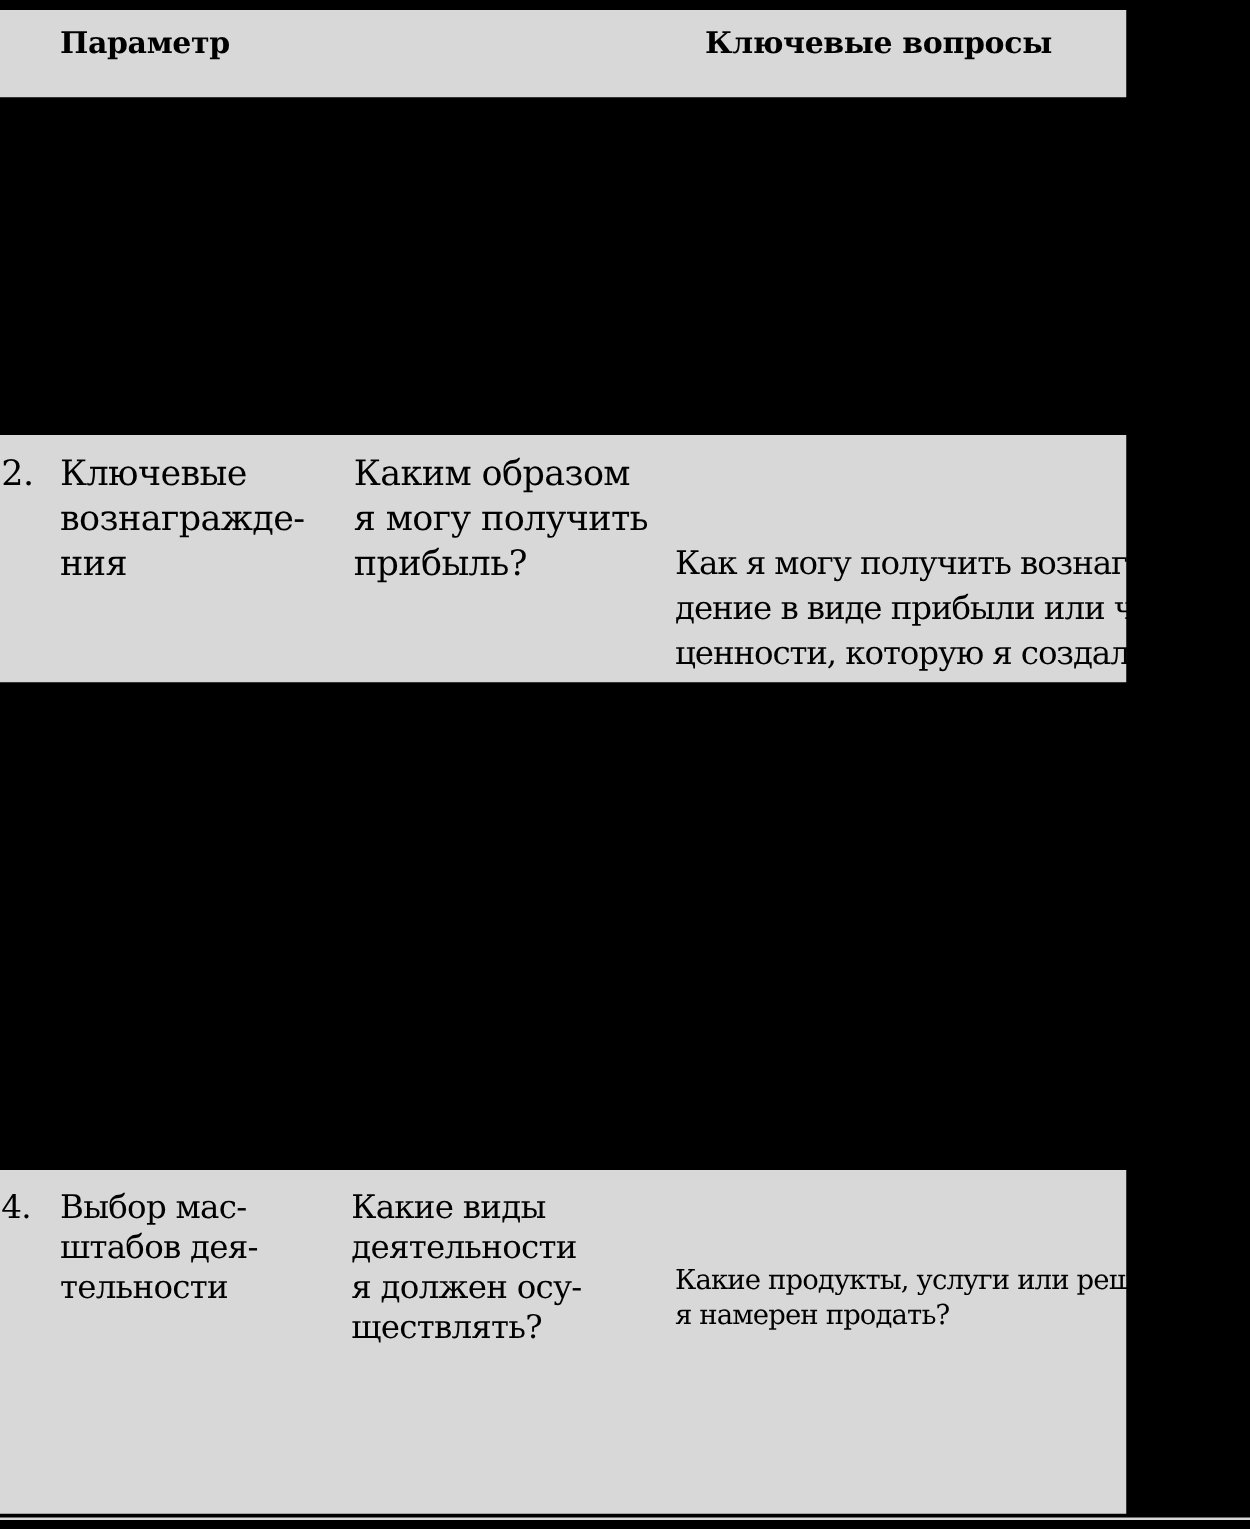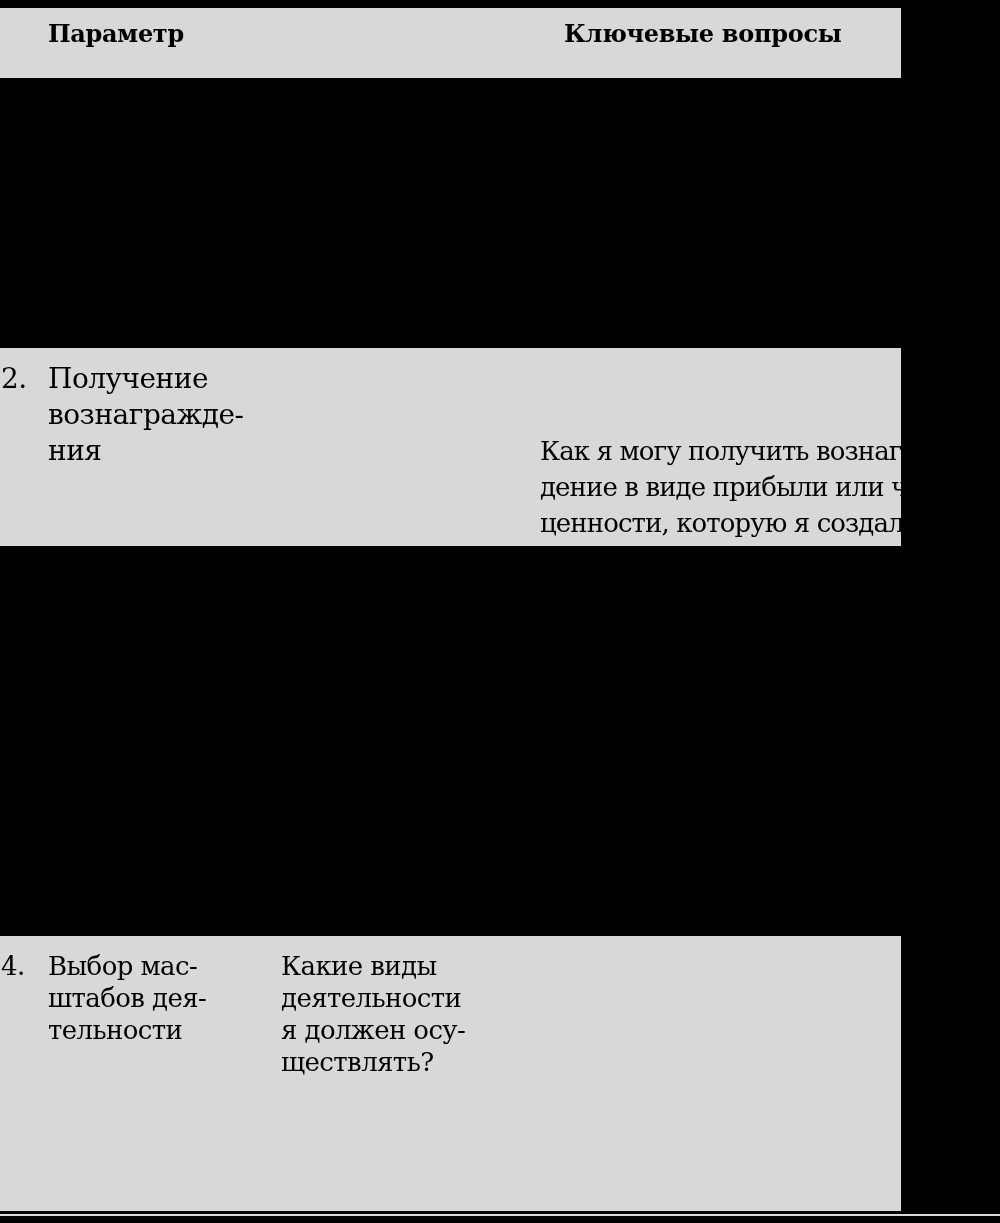--- a/index.html
+++ b/index.html
@@ -98,23 +98,26 @@
 
   <div class="row header-row">
     <div class="cell hc-param">Параметр</div>
     <div class="cell hc-questions">Ключевые вопросы</div>
   </div>
 
   <div class="row redacted row-1"></div>
 
   <div class="row row-2">
     <div class="cell c-num">2.</div>
-    <div class="cell c-param">Получение
+    <div class="cell c-param">Ключевые
 вознагражде-
 ния</div>
+    <div class="cell c-problem">Каким образом
+я могу получить
+прибыль?</div>
     <div class="cell c-questions">
       <p>Как я могу получить вознаграж-
 дение в виде прибыли или части
 ценности, которую я создал для
 потребителей?</p>
       <p>Какова моя модель прибыли?</p>
     </div>
   </div>
 
   <div class="row redacted row-3"></div>
@@ -122,19 +125,21 @@
   <div class="row row-4">
     <div class="cell c-num">4.</div>
     <div class="cell c-param">Выбор мас-
 штабов дея-
 тельности</div>
     <div class="cell c-problem">Какие виды
 деятельности
 я должен осу-
 ществлять?</div>
     <div class="cell c-questions">
+      <p>Какие продукты, услуги или решения
+я намерен продать?</p>
       
     </div>
   </div>
 
   <div class="bottom-rule-light"></div>
 
 </div>
 
 </body></html>

